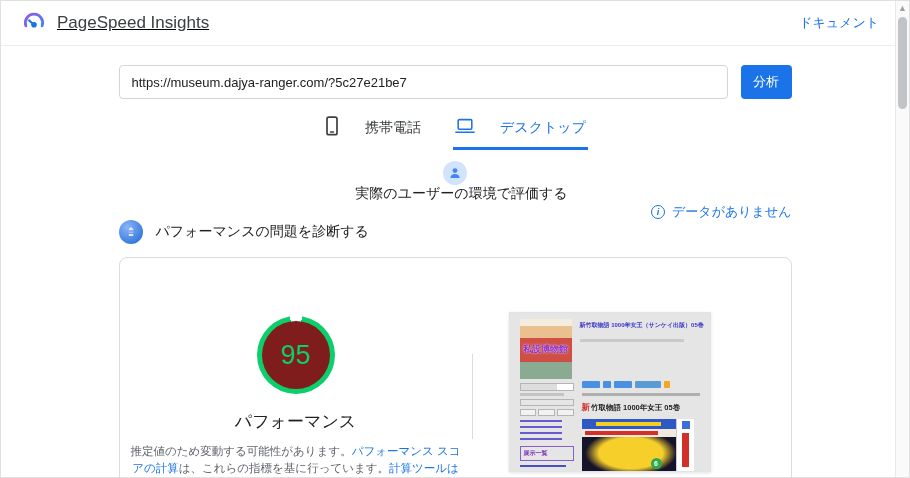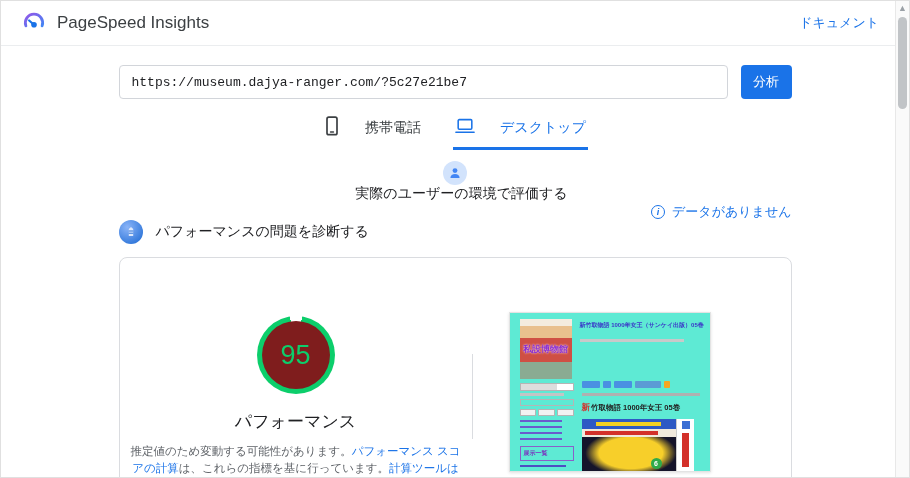--- a/index.html
+++ b/index.html
@@ -3,38 +3,38 @@
 <meta charset="utf-8">
 <style>
   * { margin:0; padding:0; box-sizing:border-box; }
   body { font-family:"Liberation Sans", sans-serif; background:#fff; }
   .page { position:relative; width:910px; height:478px; overflow:hidden;
           background:#fff; border:1px solid #e0e0e0; }
 
   
   .header { height:45px; display:flex; align-items:center; padding:0 30px 0 20px;
             border-bottom:1px solid #ebedef; }
-  .brand { display:flex; align-items:center; gap:10px; }
+  .brand { display:flex; align-items:center; gap:10px;text-decoration:underline; }
   .brand-title { font-size:17px; color:#3c4043; }
   .doc-link { margin-left:auto; font-size:13px; color:#1a73e8; text-decoration:none; cursor:pointer; }
 
   
   .scrollbar { position:absolute; top:0; right:0; width:14px; height:478px;
                background:#fafafa; border-left:1px solid #e8e8e8; z-index:50; }
   .scroll-arrow { display:block; text-align:center; font-size:9px; color:#9aa0a6; padding-top:2px; }
   .scroll-thumb { position:absolute; top:16px; left:2px; width:9px; height:92px;
                   background:#c1c4c7; border-radius:5px; }
 
   .main { width:673px; margin:0 auto; }
 
   
   .search-row { margin-top:19px; display:flex; gap:13px; }
   .url-input { flex:1; height:33px; border:1px solid #d2d5da; border-radius:4px;
                padding:16px 12px; font-size:13px; color:#202124; outline:none;
-               font-family:Liberation Mono, monospace; }
+               font-family:Liberation Sans, sans-serif; }
   .analyze-btn { width:51px; height:34px; background:#1a73e8; color:#fff; border:none;
                  border-radius:4px; font-size:13px; cursor:pointer;
                  font-family:"Liberation Sans", sans-serif; }
 
   
   .tabs { margin-top:13px; display:flex; justify-content:center; gap:30px; }
   .tab { display:flex; align-items:center; gap:25px; font-size:14px; color:#3c4043;
          padding:4px 2px 8px; cursor:pointer; border-bottom:3px solid transparent; }
   .tab.active { color:#1a73e8; border-bottom-color:#1a73e8; }
 
@@ -67,21 +67,21 @@
   .perf-label { margin-top:16px; font-size:17px; color:#202124; }
 
   .desc { margin-top:10px; width:332px; text-align:center; font-size:11.5px;
           line-height:17px; color:#5f6368; }
   .desc .link { color:#1a73e8; cursor:pointer; }
 
   .divider { width:1px; height:85px; background:#dadce0; margin-top:96px; }
 
   
   .thumb { position:relative; width:202px; height:160px; margin:54px 0 0 36px;
-           background:#5eead4; border:1px solid #e3e3e3; box-shadow:0 1px 3px rgba(0,0,0,.12);
+           background:#e5e5e5; border:1px solid #e3e3e3; box-shadow:0 1px 3px rgba(0,0,0,.12);
            overflow:hidden; font-family:"Liberation Sans", sans-serif; }
   .t-mascot { position:absolute; left:10px; top:6px; width:52px; height:60px;
               background:linear-gradient(#f4ecdf 0 12%, #e9c08e 12% 32%, #cf4f44 32% 72%, #8aab92 72% 100%);
               display:flex; align-items:center; justify-content:center; }
   .t-site-title { font-size:9px; font-weight:bold; color:#8c2fd0;
                   text-shadow:0 0 2px #fff; white-space:nowrap; }
   .t-page-title { position:absolute; left:70px; top:8px; width:126px; font-size:6px;
                   font-weight:bold; color:#3a36c8; line-height:8px; }
   .t-sub-bar { position:absolute; left:70px; top:26px; width:104px; height:3px; background:#c9c9c9; }
 

